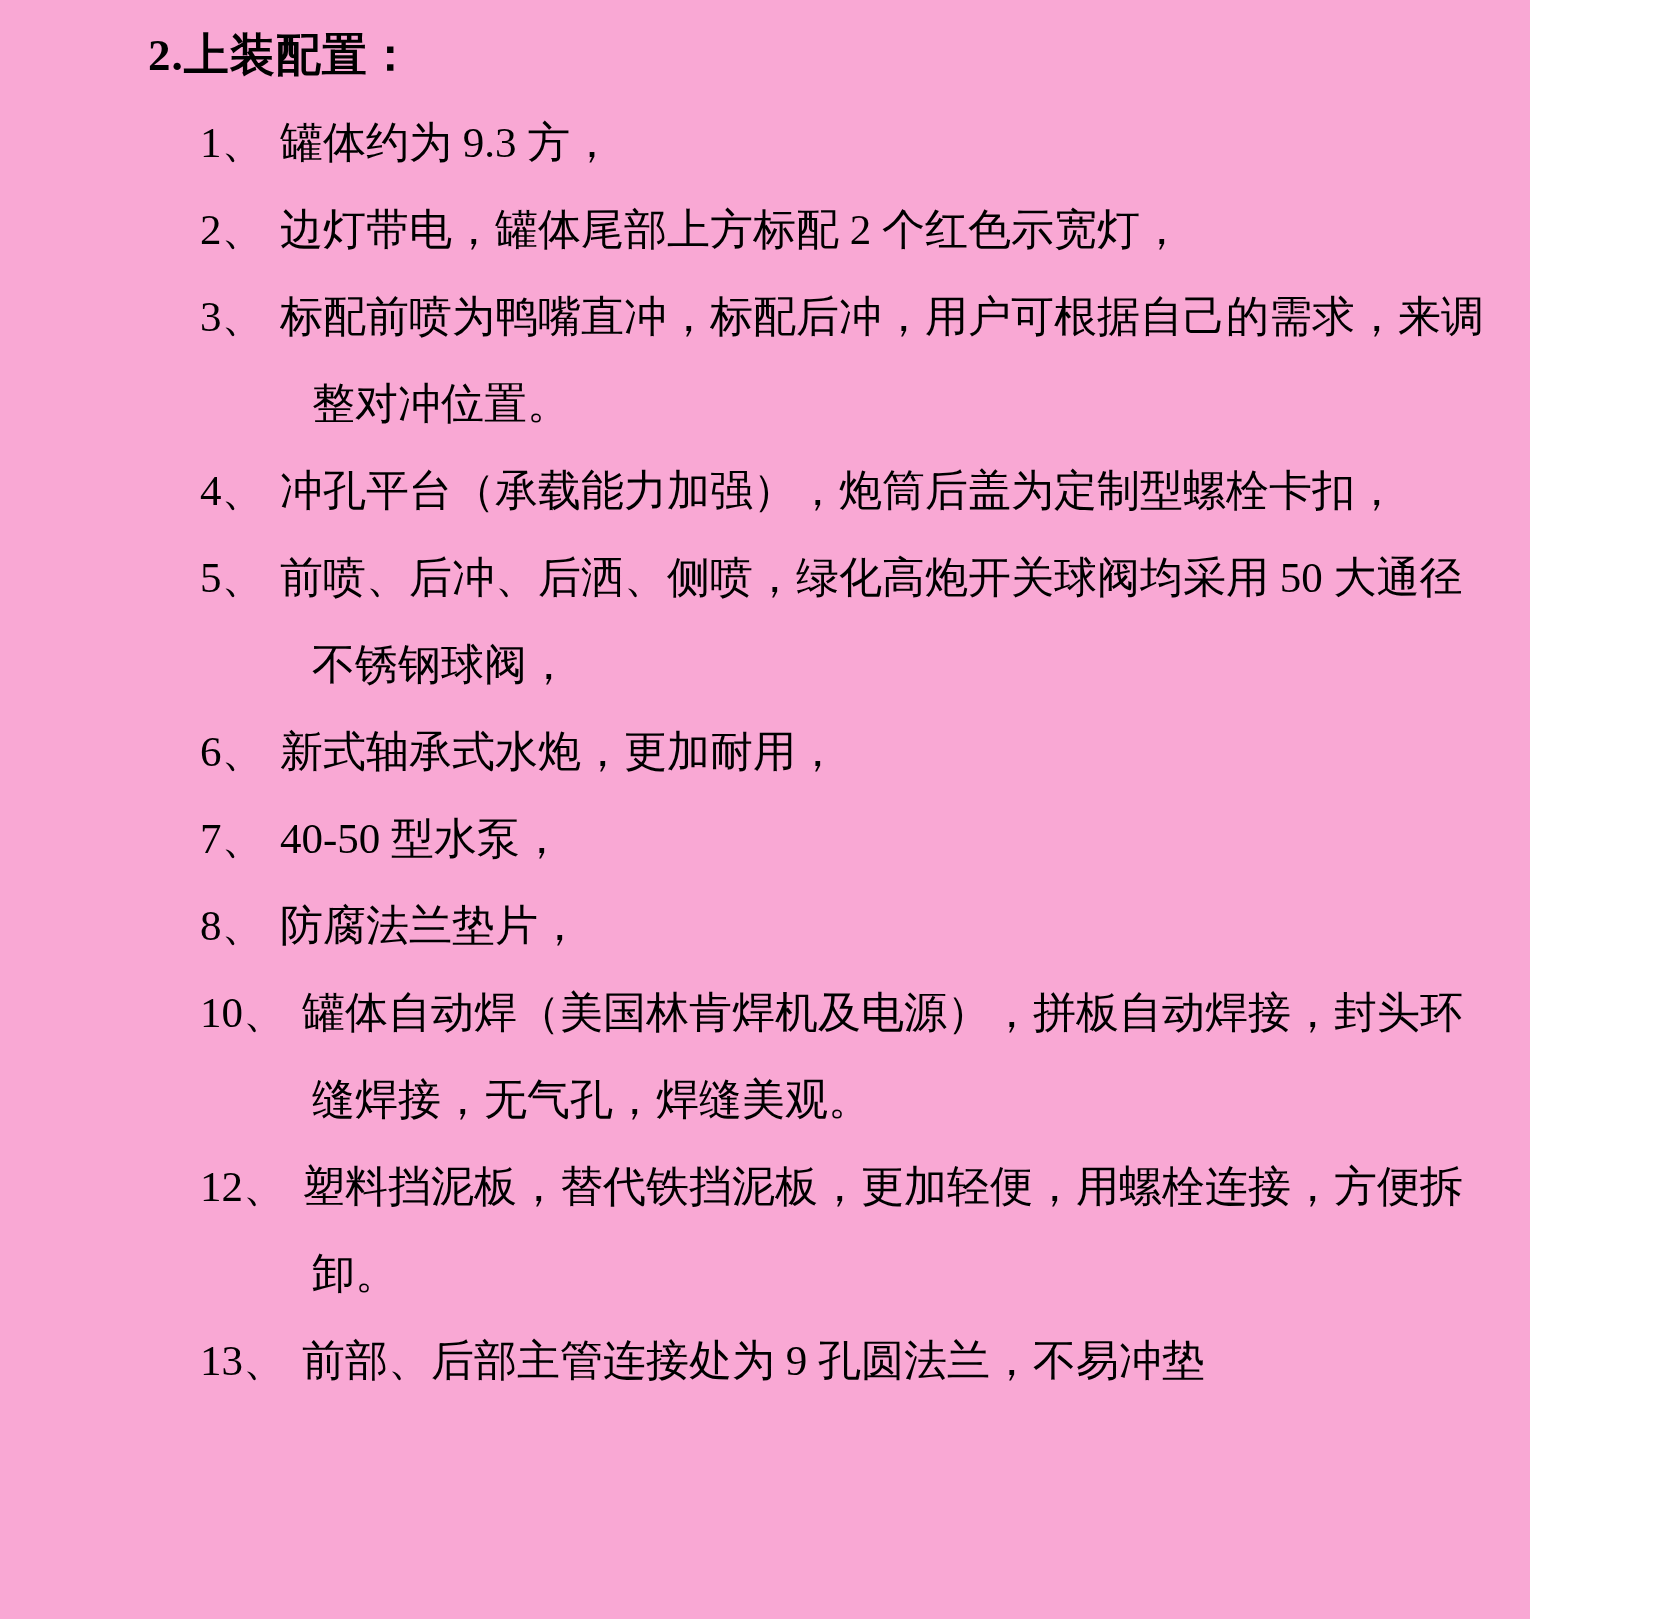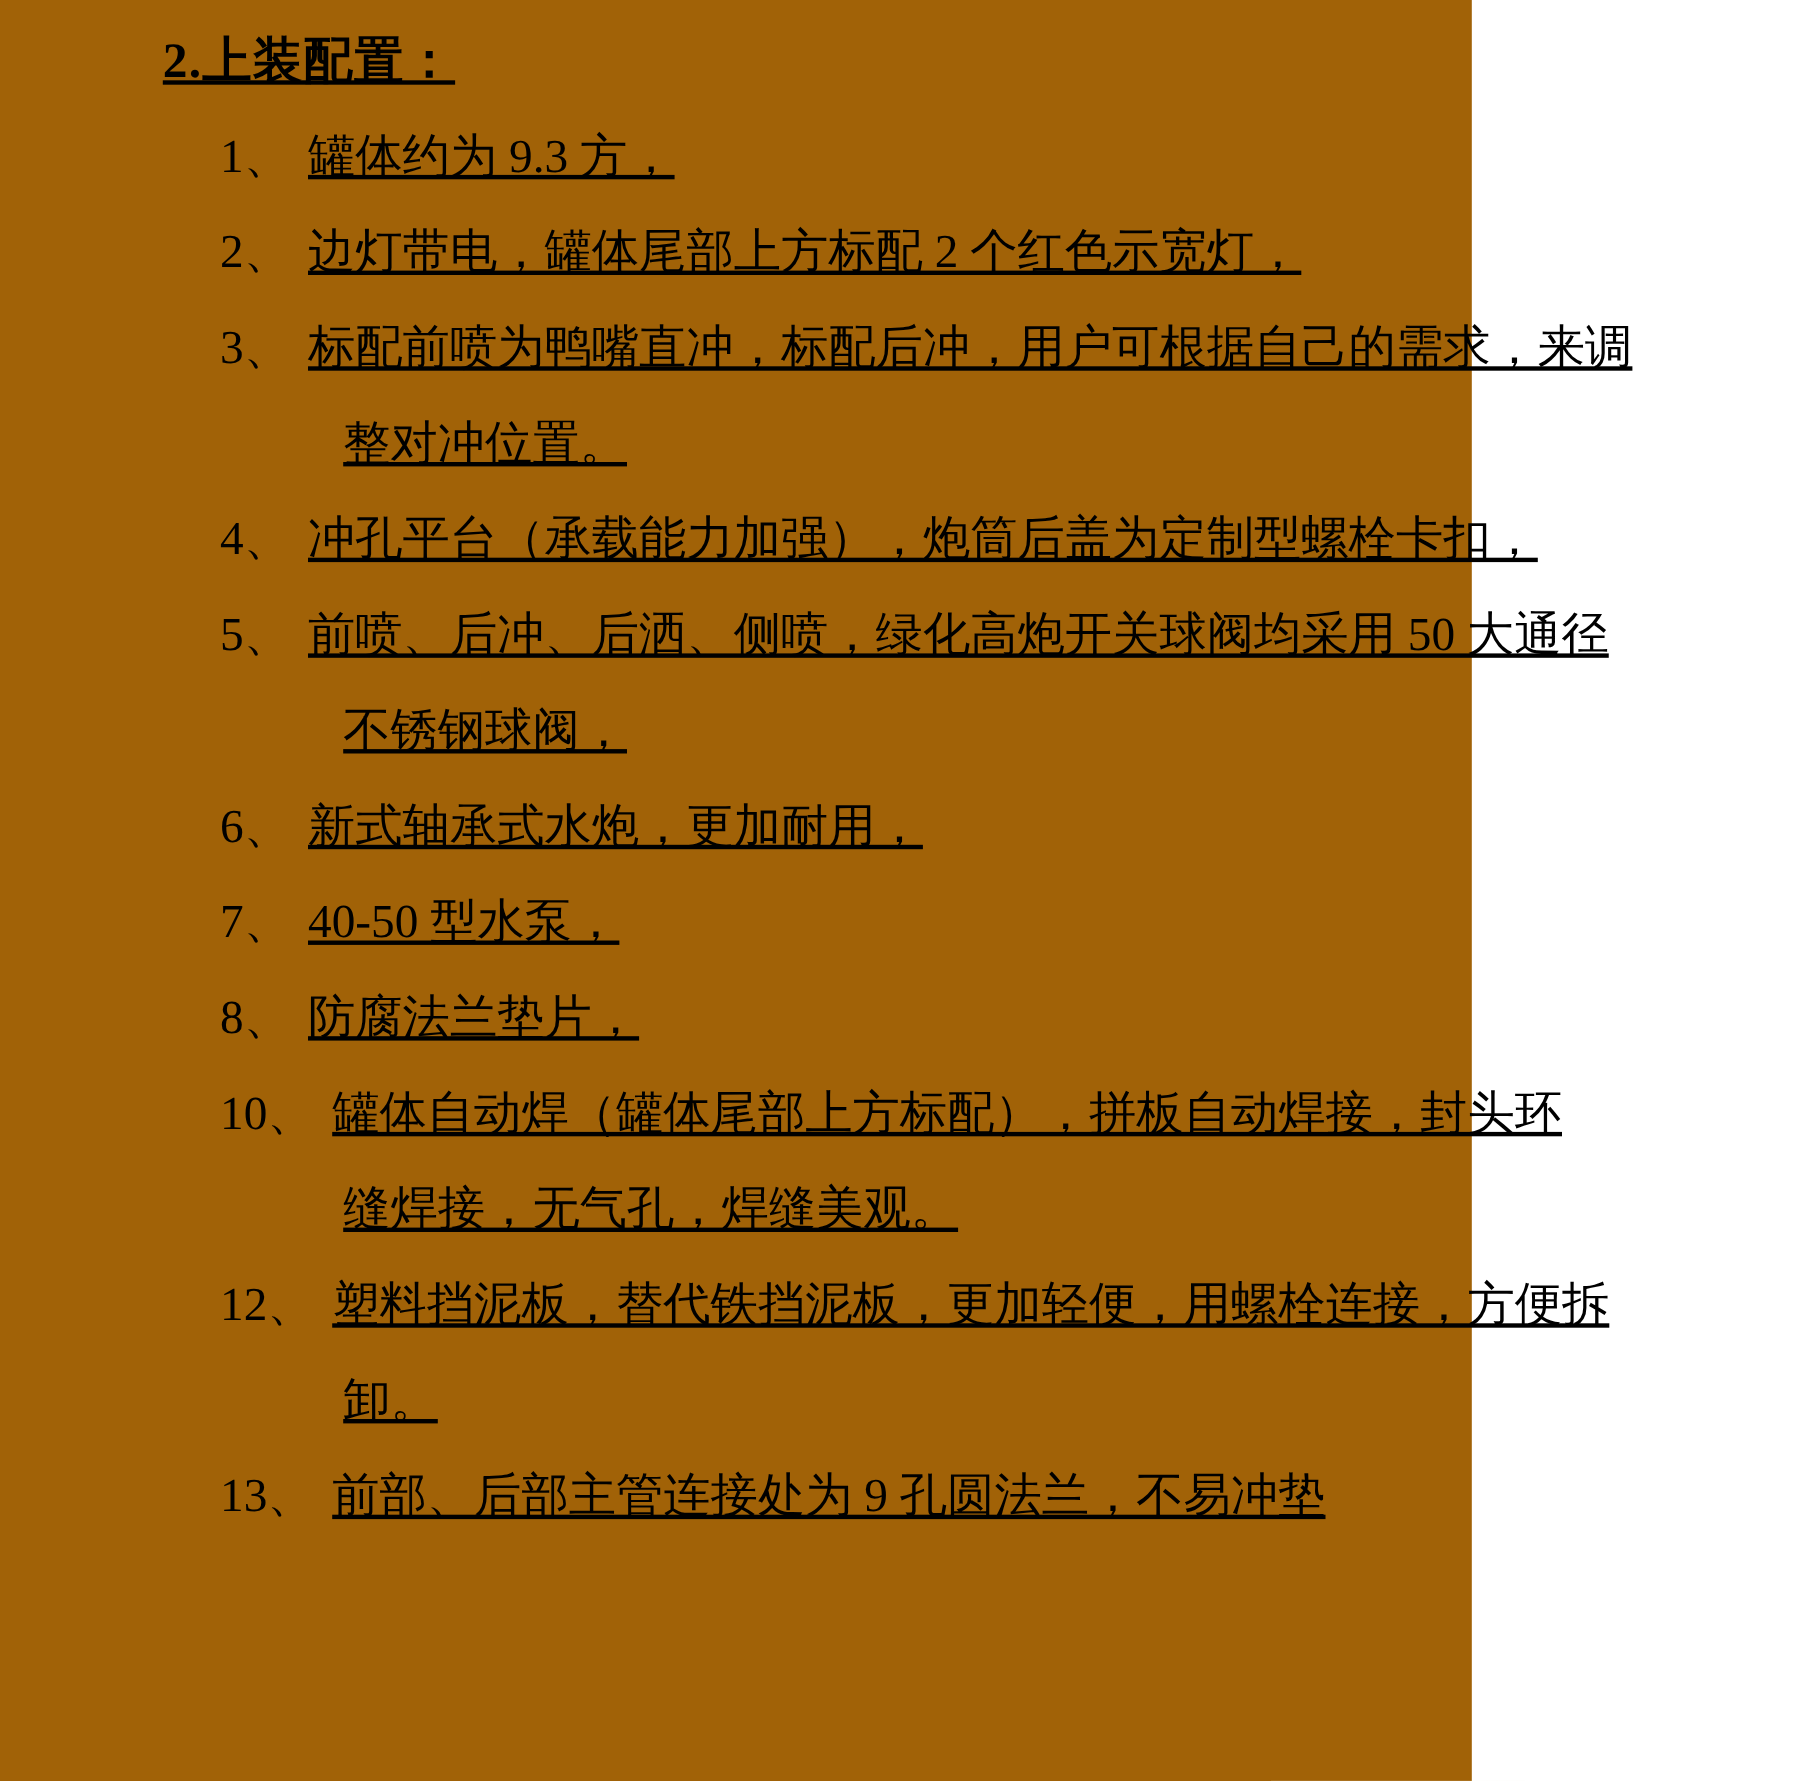--- a/index.html
+++ b/index.html
@@ -9,25 +9,24 @@
   }
   body {
     width: 1654px;
     height: 1619px;
     overflow: hidden;
     color: #000000;
     font-family: "Liberation Serif", "DejaVu Serif", serif;
   }
   .page {
     box-sizing: border-box;
-    width: 1338px;
+    width: 1530px;
     height: 1619px;
     padding-top: 12px;
-    background: #a16207;
-    text-decoration: underline;
+    background: #f9a8d4;
   }
   .heading {
     margin: 0 0 0 148px;
     font-size: 45px;
     font-weight: bold;
     line-height: 87px;
     white-space: nowrap;
     letter-spacing: 1px;
   }
   .list {
@@ -78,21 +77,21 @@
       <div class="item" data-digits="1">
         <div class="line"><span class="marker">6、</span><span>新式轴承式水炮，更加耐用，</span></div>
       </div>
       <div class="item" data-digits="1">
         <div class="line"><span class="marker">7、</span><span>40-50 型水泵，</span></div>
       </div>
       <div class="item" data-digits="1">
         <div class="line"><span class="marker">8、</span><span>防腐法兰垫片，</span></div>
       </div>
       <div class="item" data-digits="2">
-        <div class="line"><span class="marker">10、</span><span>罐体自动焊（罐体尾部上方标配），拼板自动焊接，封头环</span></div>
+        <div class="line"><span class="marker">10、</span><span>罐体自动焊（美国林肯焊机及电源），拼板自动焊接，封头环</span></div>
         <div class="line cont">缝焊接，无气孔，焊缝美观。</div>
       </div>
       <div class="item" data-digits="2">
         <div class="line"><span class="marker">12、</span><span>塑料挡泥板，替代铁挡泥板，更加轻便，用螺栓连接，方便拆</span></div>
         <div class="line cont">卸。</div>
       </div>
       <div class="item" data-digits="2">
         <div class="line"><span class="marker">13、</span><span>前部、后部主管连接处为 9 孔圆法兰，不易冲垫</span></div>
       </div>
     </div>

